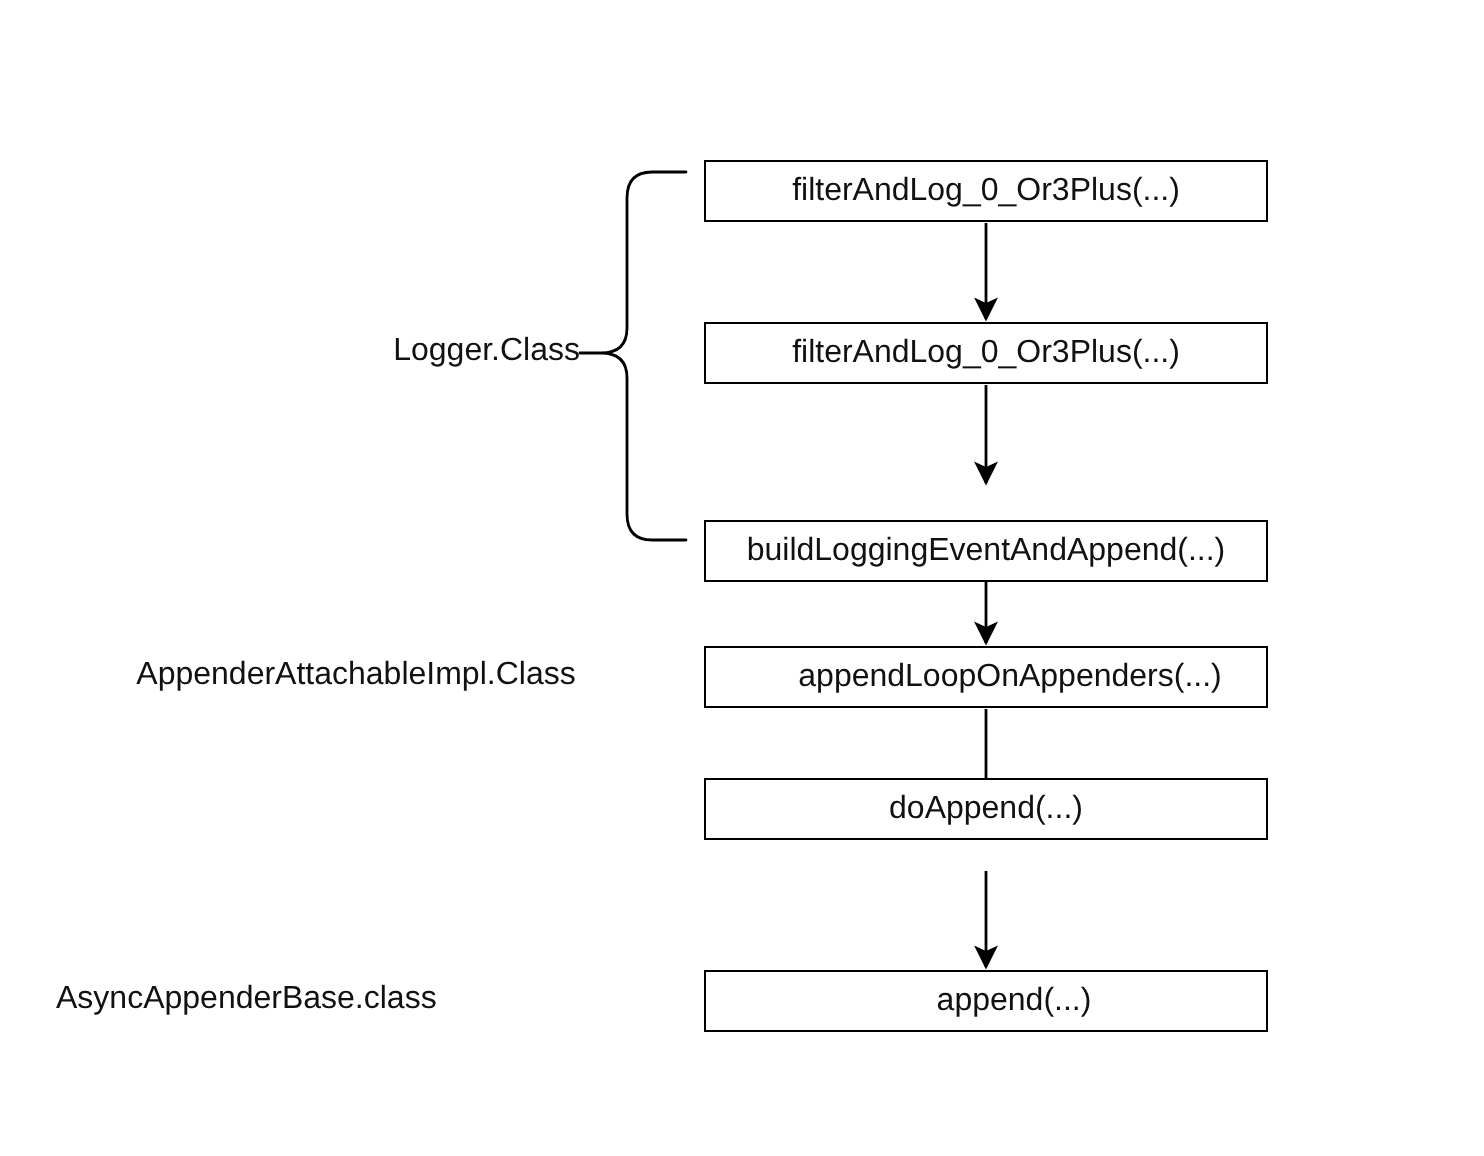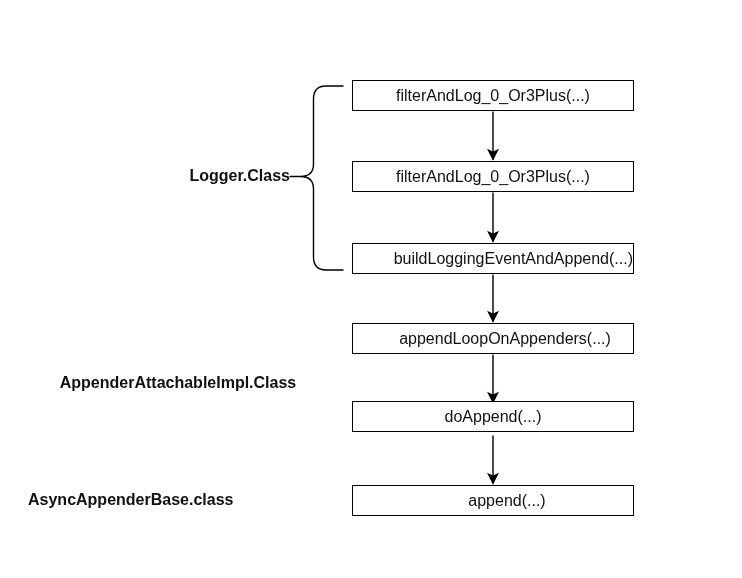--- a/index.html
+++ b/index.html
@@ -32,46 +32,44 @@
     background: #ffffff;
     display: flex;
     align-items: center;
     justify-content: center;
     font-size: 16px;
     white-space: nowrap;
     z-index: 1;
   }
   .node-1 { top: 80px;  }
   .node-2 { top: 161px; }
-  .node-3 { top: 243px; justify-content: flex-end; }
+  .node-3 { top: 260px; }
   .node-4 { top: 323px; padding-left: 24px; }
-  .node-5 { top: 401px; }
+  .node-5 { top: 389px; }
   .node-6 { top: 485px; padding-left: 28px; }
 
   .side-label {
     position: absolute;
     height: 22px;
     line-height: 22px;
     font-size: 16px;
     white-space: nowrap;
     z-index: 1;
-    font-weight: bold;
   }
   .label-logger {
     left: 130px;
     width: 160px;
     top: 165px;
     text-align: right;
   }
   .label-appender-attachable {
     left: 28px;
     width: 300px;
     top: 327px;
     text-align: center;
-    margin-top: 45px;
   }
   .label-unsynchronized {
     left: 25px;
     width: 312px;
     top: 408px;
     text-align: center;
   }
   .label-async {
     left: 28px;
     width: 300px;

